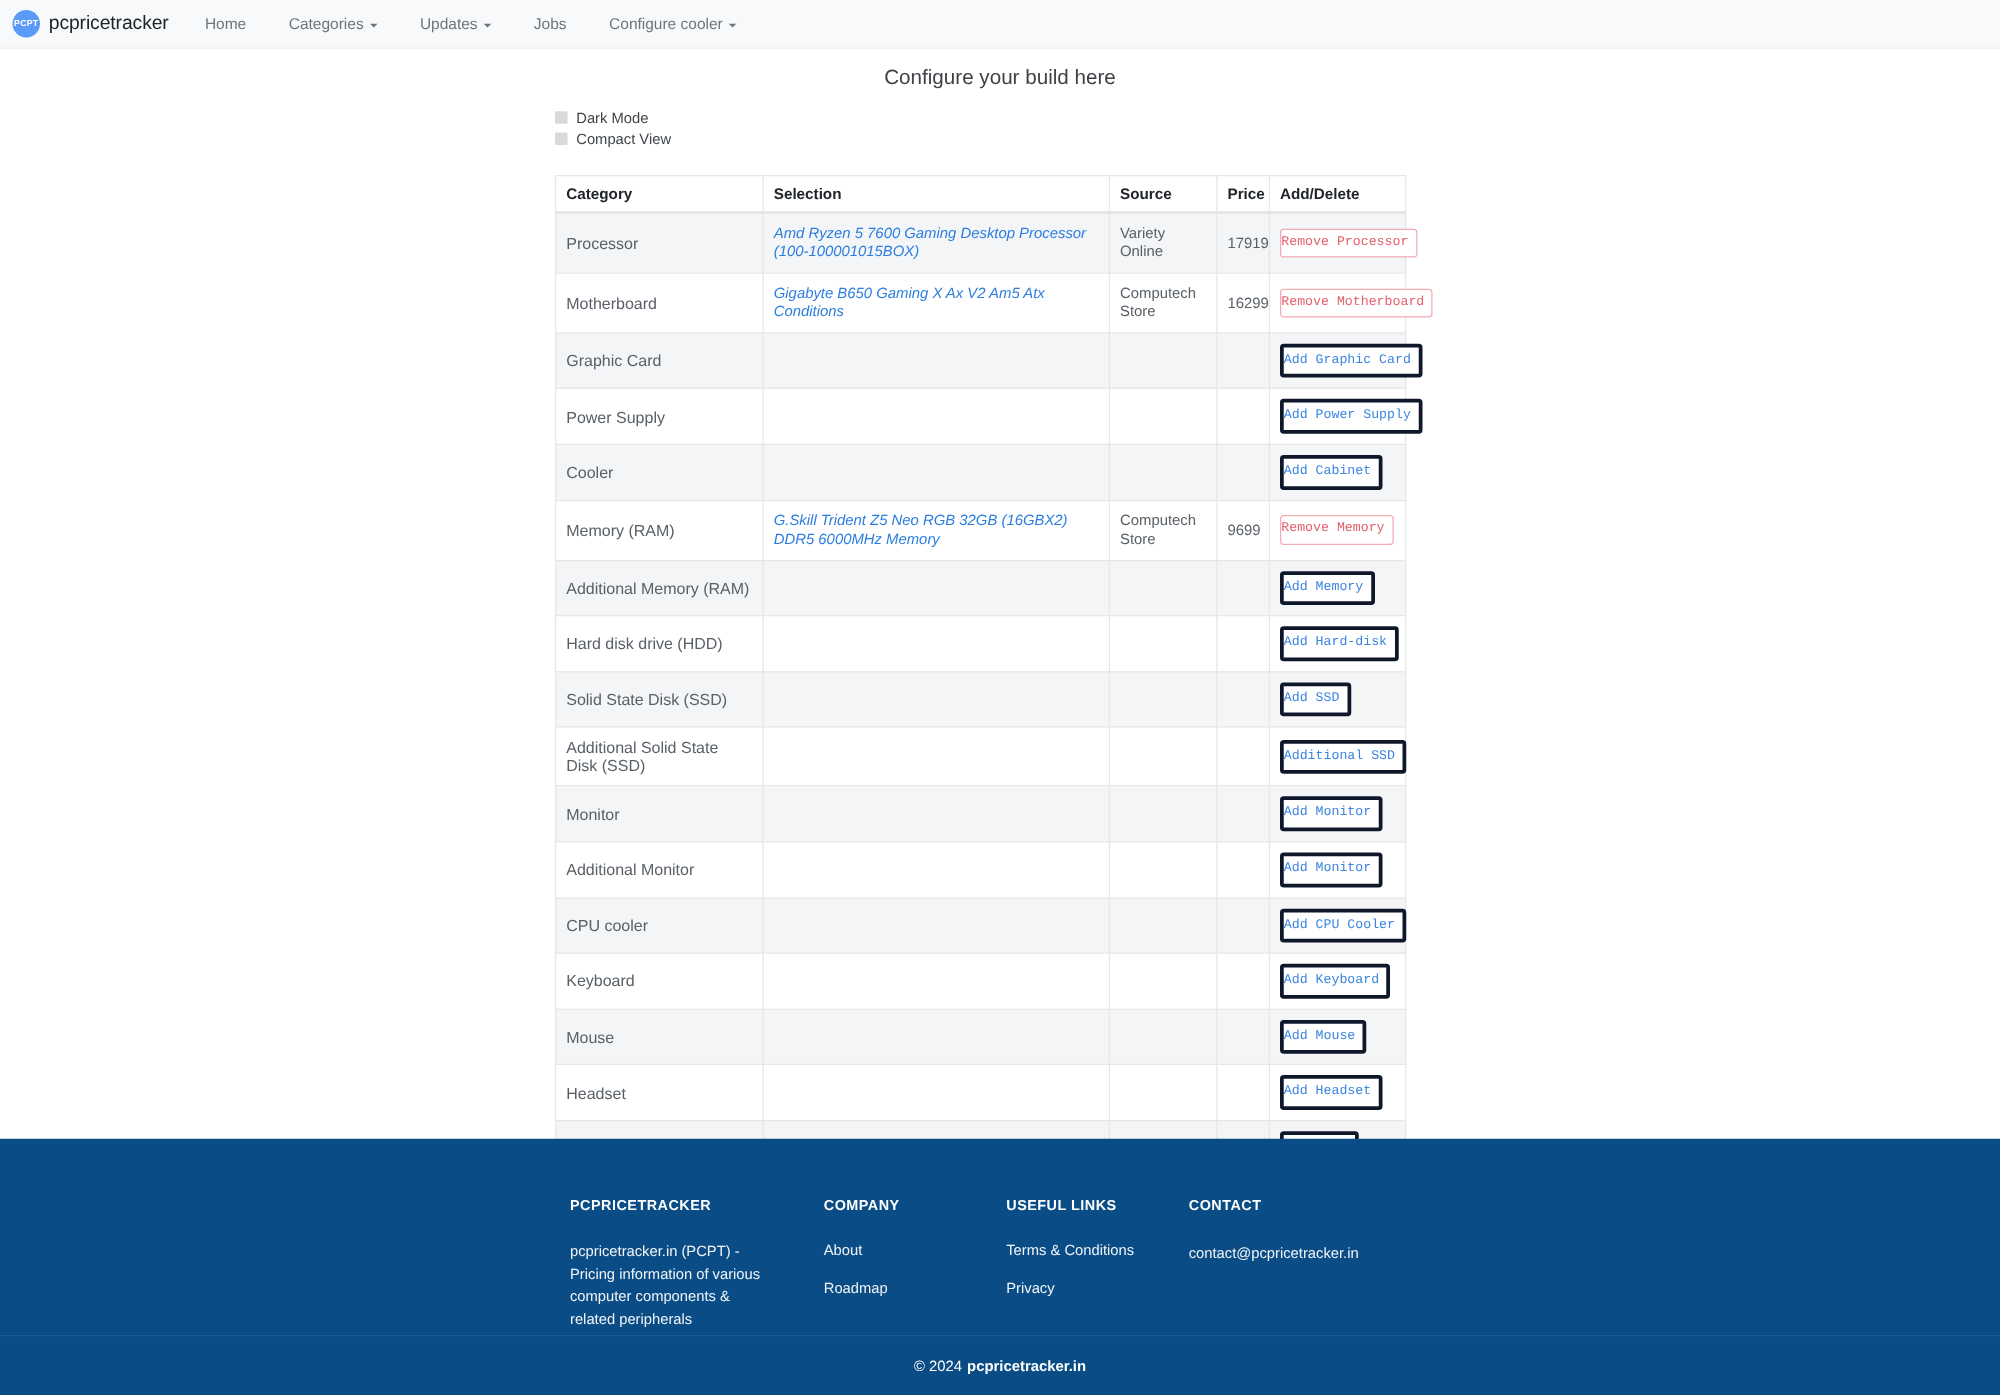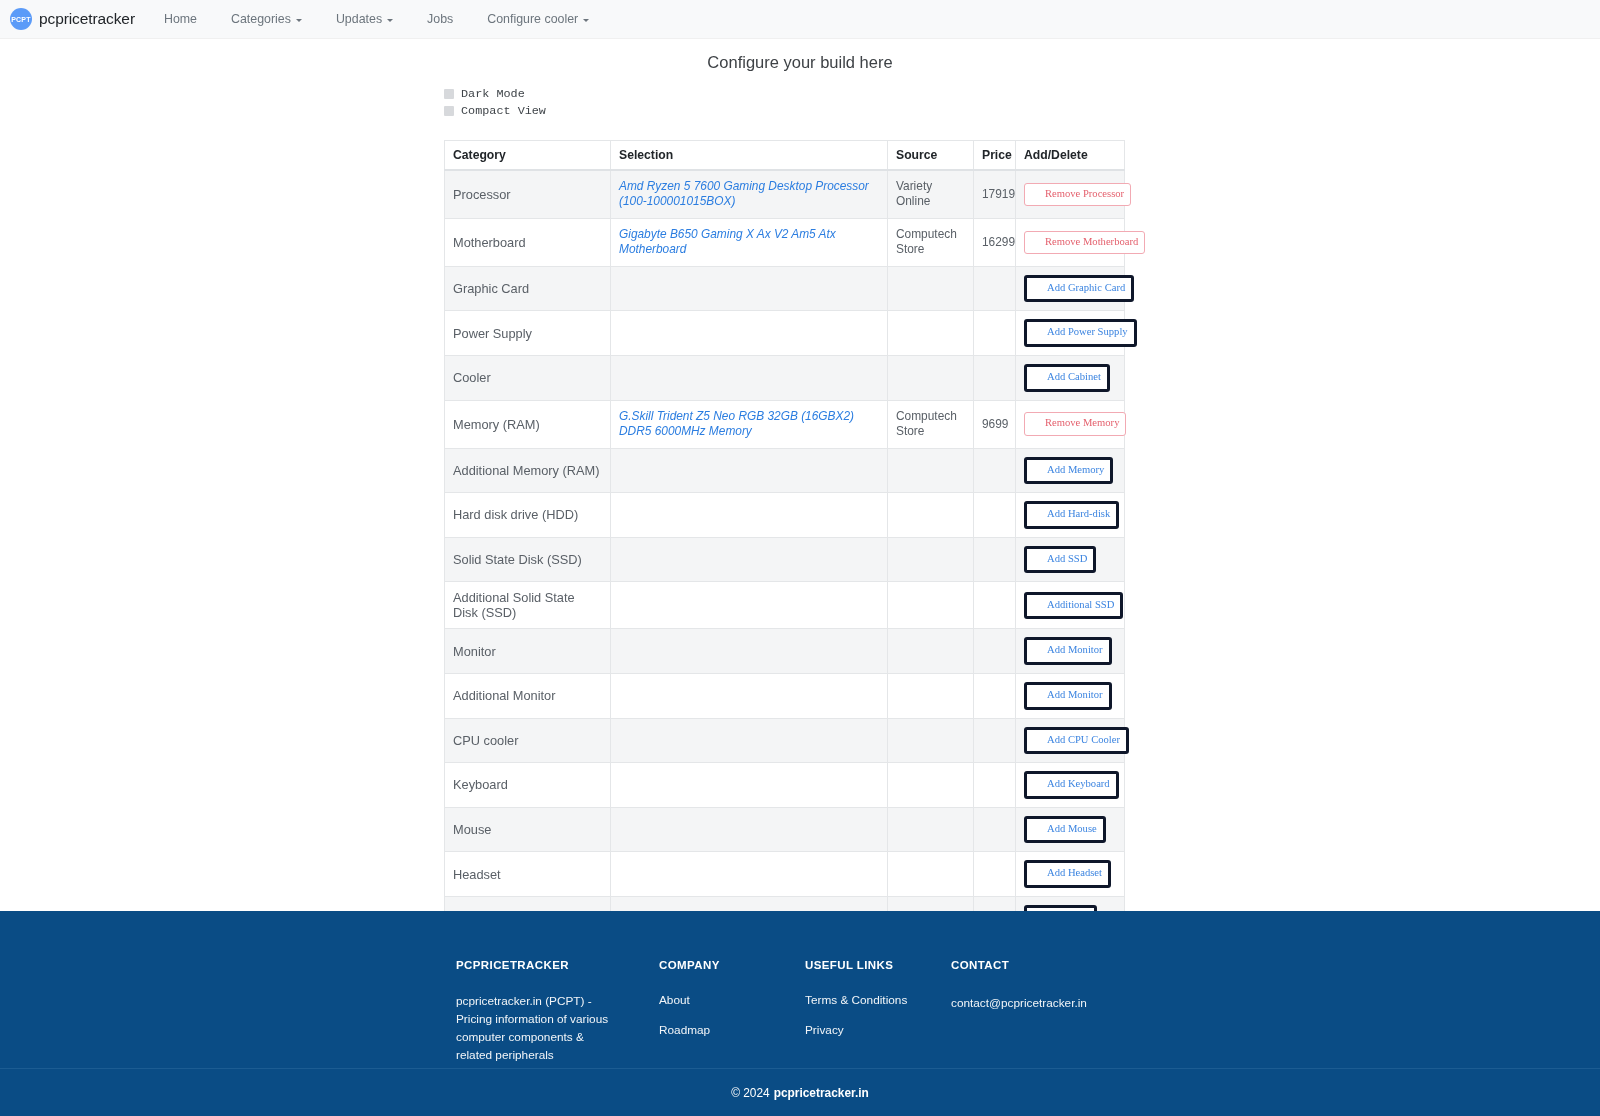--- a/index.html
+++ b/index.html
@@ -66,21 +66,21 @@
     font-weight: 400;
     margin: 0 0 14px 0;
   }
   .content-wrap {
     width: 680px;
     margin: 0 auto;
     margin-left: 444px;
   }
 
   
-  .checks { margin-bottom: 22px; font-family: Liberation Mono, monospace; }
+  .checks { margin-bottom: 22px; }
   .check-row {
     display: flex; align-items: center; gap: 7px;
     height: 15px; margin-bottom: 2px;
   }
   .cbox {
     width: 10px; height: 10px;
     background: #d7d9dc;
     border: none;
     border-radius: 1px;
     flex: none;
@@ -138,26 +138,26 @@
   td.src { font-size: 11.9px; color: #5a6067; line-height: 1.3; }
   td.pri { font-size: 11.9px; color: #5a6067; text-align: right; padding-right: 9px;}
   td.act { padding: 6px 8px; }
   td.grand { font-weight: bold; color: #212529; font-size: 12px; }
   td.grandval { color: #5a6067; font-size: 10px; text-align: right; padding-right: 9px;}
 
   .btn-sm {
     display: inline-block;
     font-size: 10.6px;
     line-height: 1;
-    padding: 5px 6px 6px 20px;
+    padding: 5px 6px 6px 0;
     border-radius: 3px;
     background: #fff;
     cursor: pointer;
     white-space: nowrap;
-    font-family: Liberation Serif, serif;
+    font-family: Liberation Mono, monospace;
   }
   .btn-add {
     border: 3px solid #0f172a;
     color: #3b84e0;
   }
   .btn-remove {
     border: 1px solid #f2aab3;
     color: #e4606d;
   }
 
@@ -327,21 +327,21 @@
             <td class="sel">
               <a href="#">Amd Ryzen 5 7600 Gaming Desktop Processor (100-100001015BOX)</a>
             </td>
             <td class="src">Variety Online</td>
             <td class="pri">17919</td>
             <td class="act"><span class="btn-sm btn-remove">Remove Processor</span></td>
           </tr>
           <tr>
             <td class="cat">Motherboard</td>
             <td class="sel">
-              <a href="#">Gigabyte B650 Gaming X Ax V2 Am5 Atx Motherboard</a>
+              <a href="#">Gigabyte B650 Gaming X Ax V2 Am5 Atx Conditions</a>
             </td>
             <td class="src">Computech Store</td>
             <td class="pri">16299</td>
             <td class="act"><span class="btn-sm btn-remove">Remove Motherboard</span></td>
           </tr>
           <tr>
             <td class="cat">Graphic Card</td>
             <td class="sel"></td>
             <td class="src"></td>
             <td class="pri"></td>

